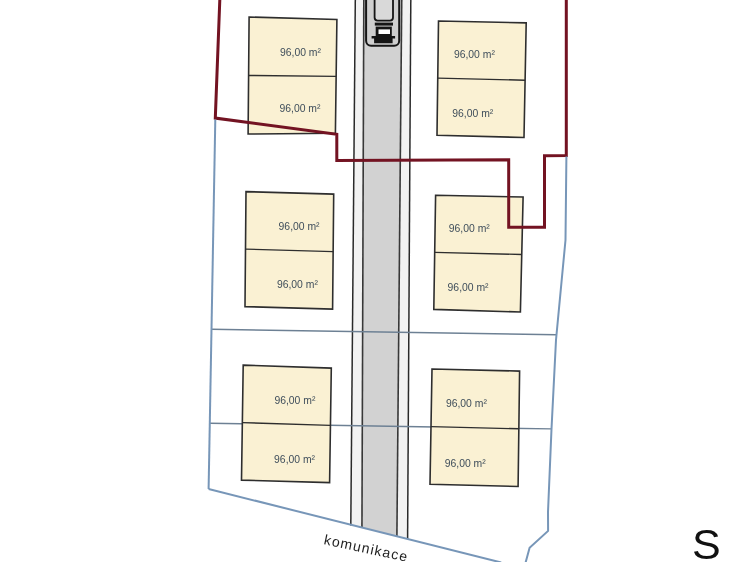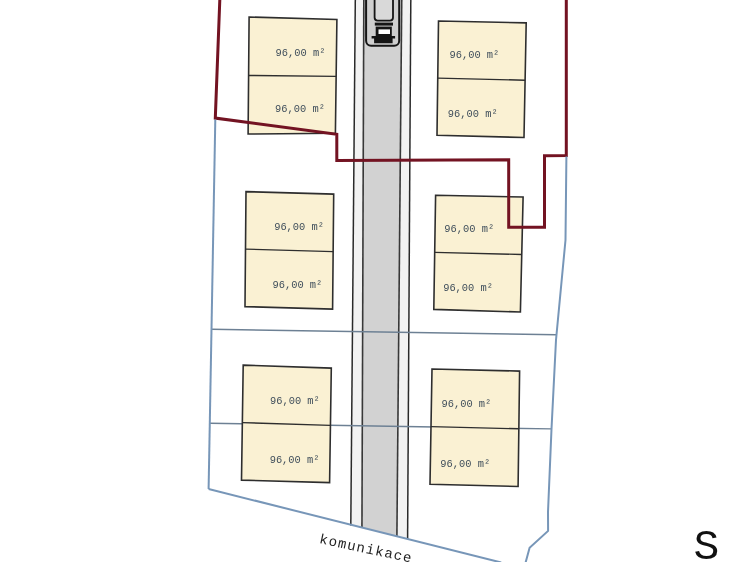--- a/index.html
+++ b/index.html
@@ -1,16 +1,16 @@
 <!DOCTYPE html>
 <html><head>
 <meta charset="utf-8">
 <style>
   html,body{margin:0;padding:0;background:#ffffff;}
-  #plan{width:749px;height:562px;position:relative;overflow:hidden;font-family:Liberation Mono, monospace;}
+  #plan{width:749px;height:562px;position:relative;overflow:hidden;font-family:Liberation Sans, sans-serif;}
 </style>
 </head>
 <body>
 
 <div id="plan">
 <svg width="749" height="562" viewBox="0 0 749 562">
 
   <polygon points="355.3,0 363.8,0 361.95,527.2 350.8,525.4" fill="#f2f2f2"></polygon>
 
   <polygon points="363.8,0 401.75,0 396.9,535.9 361.95,527.2" fill="#d2d2d2"></polygon>

